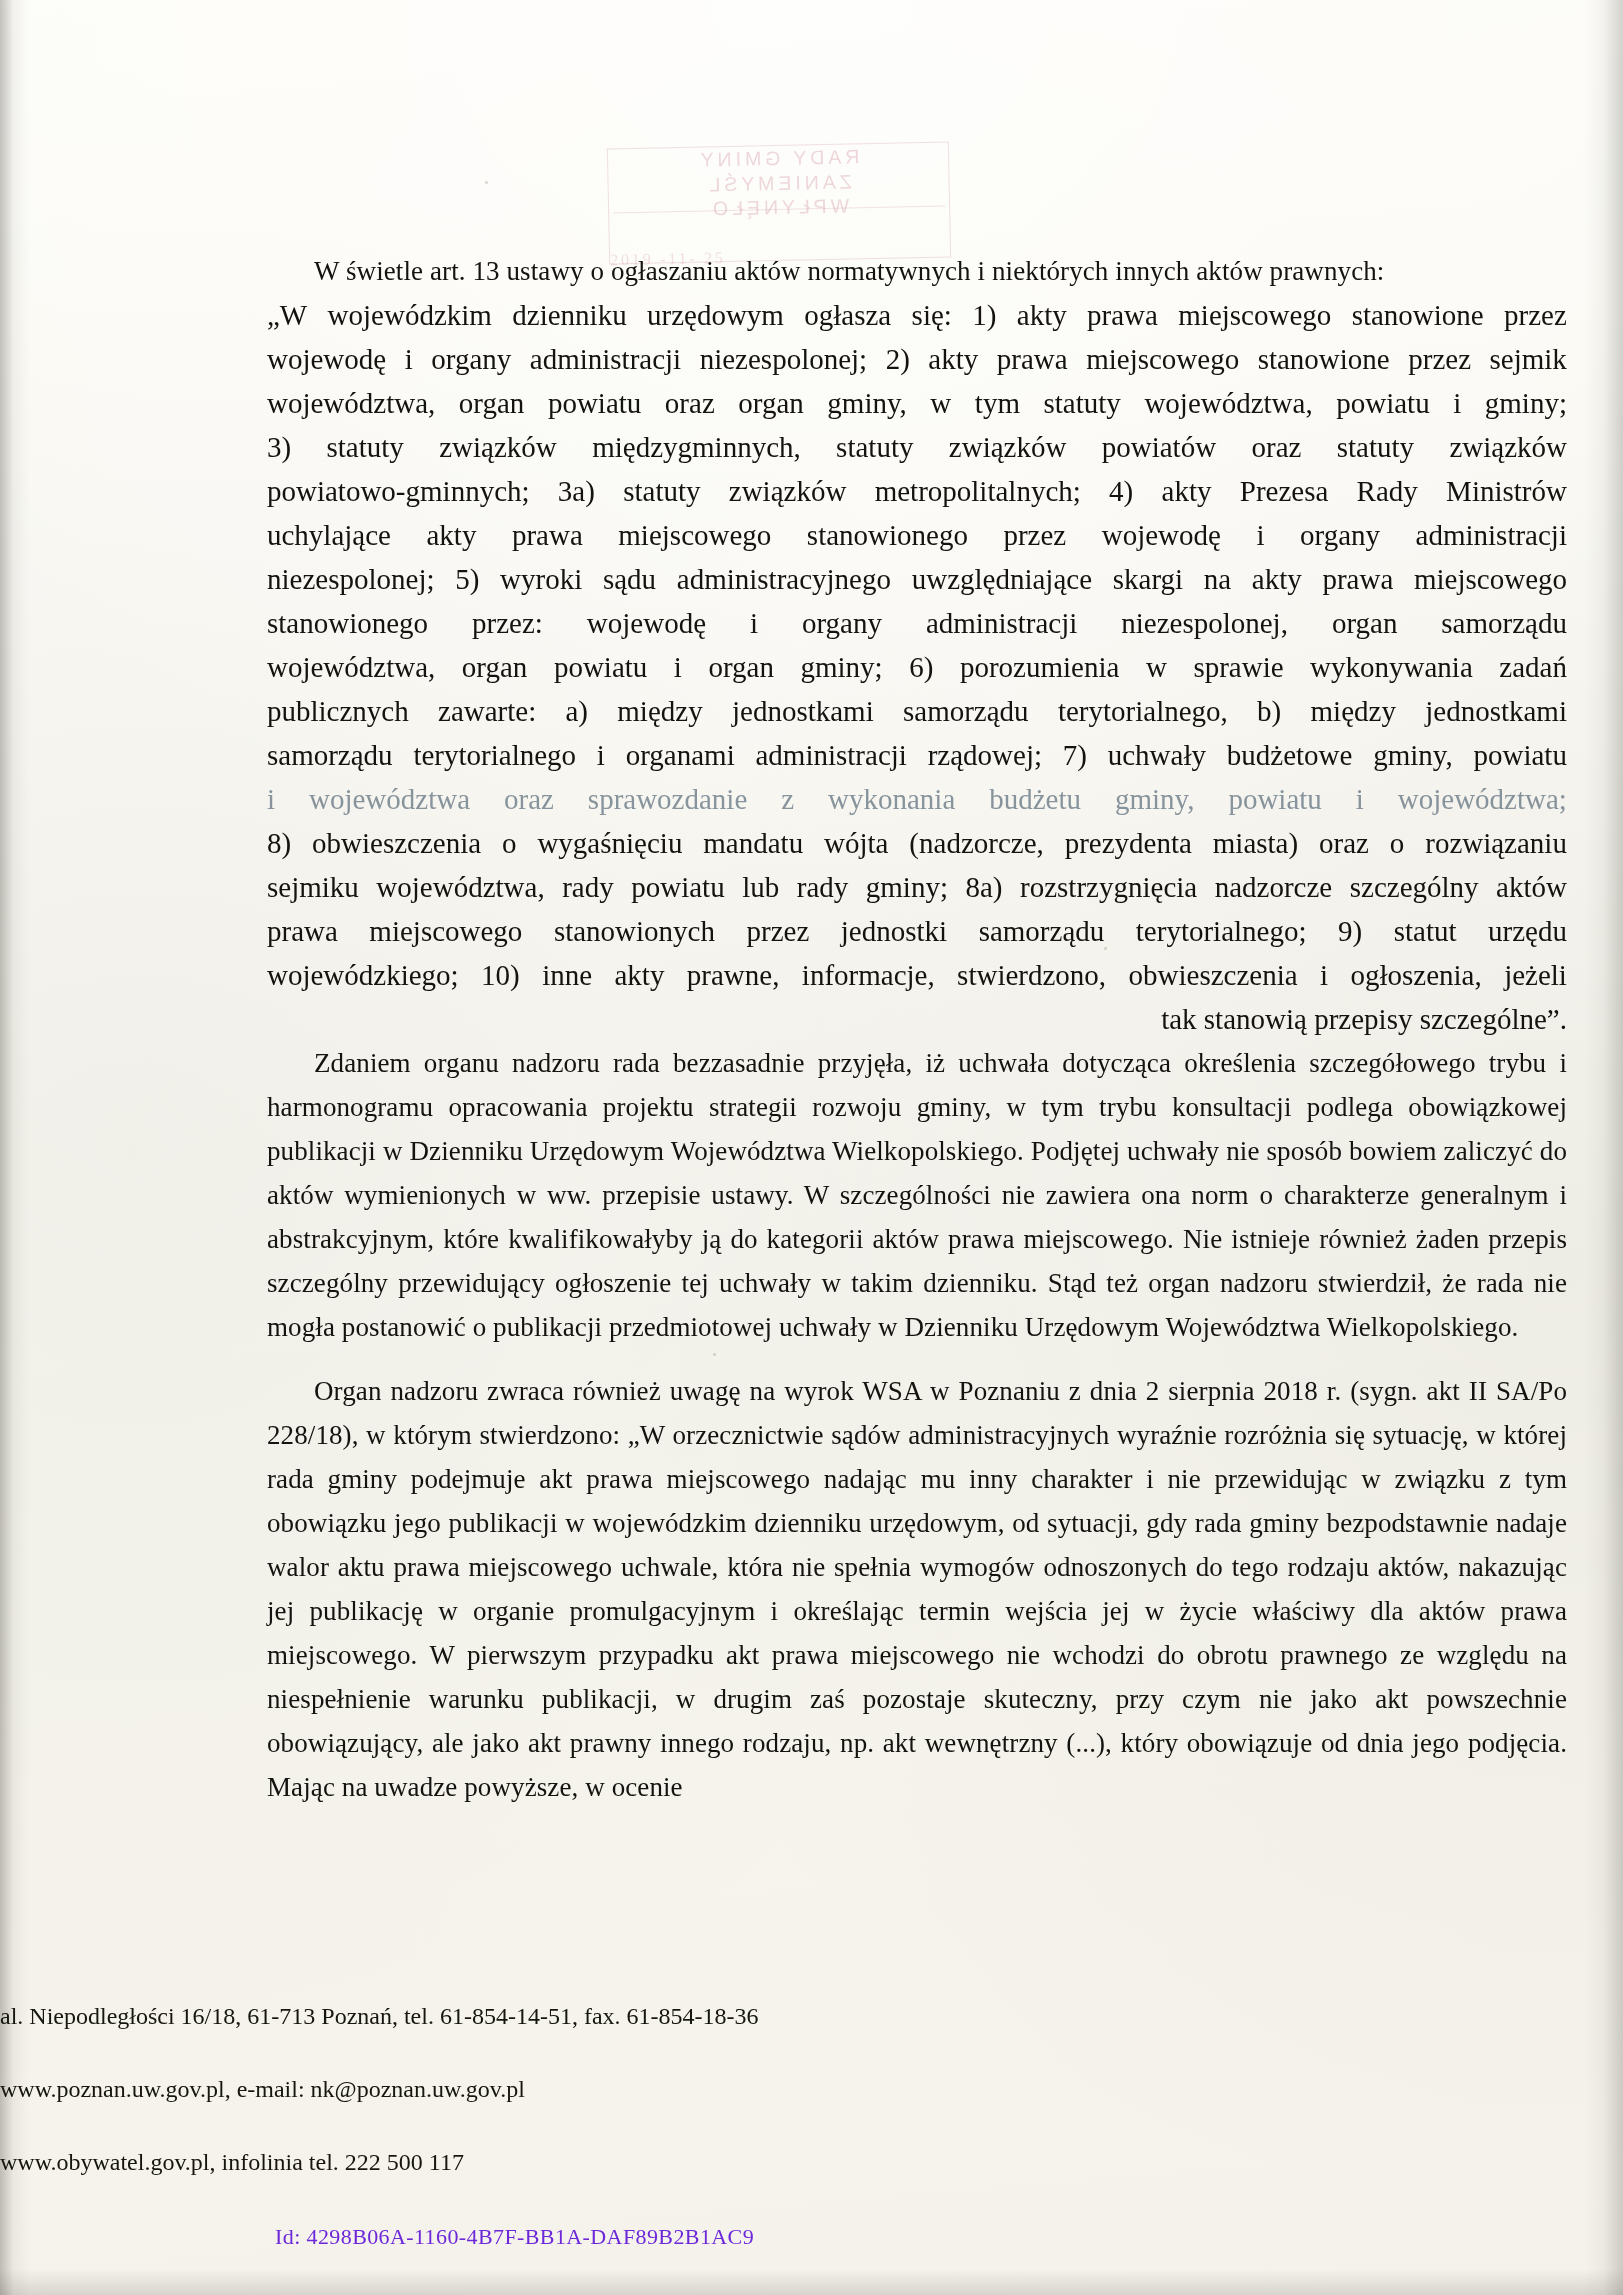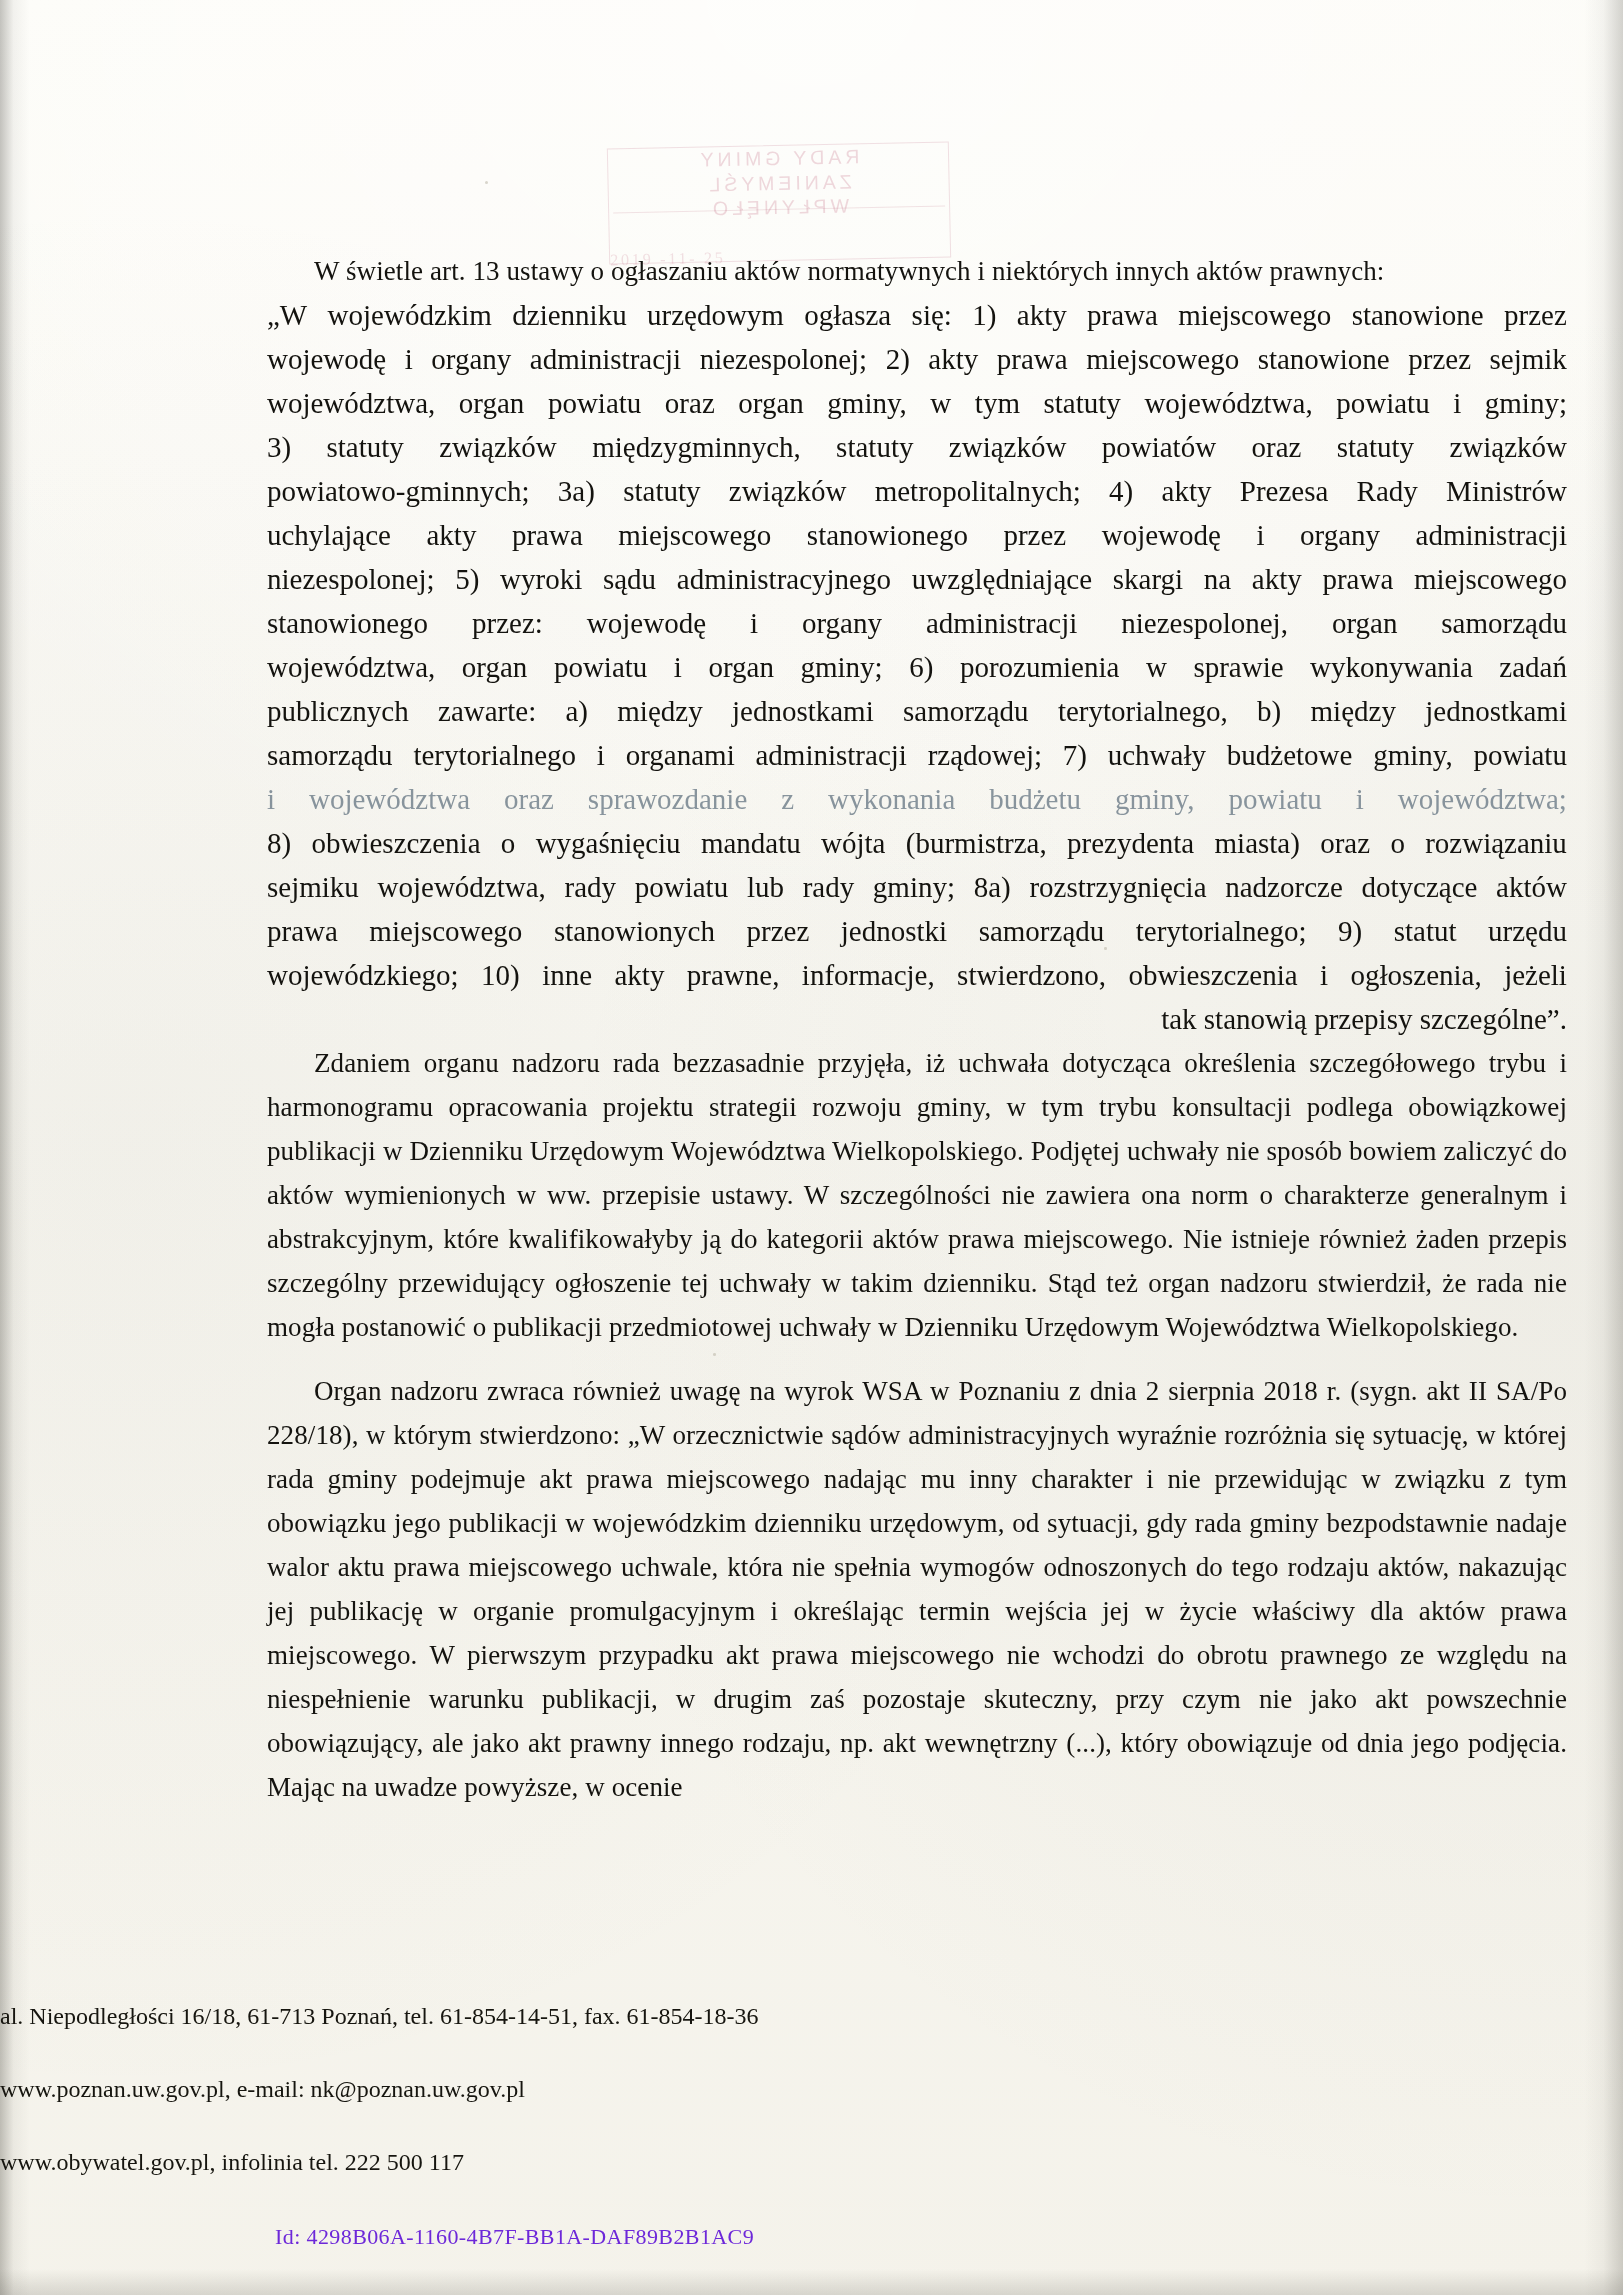--- a/index.html
+++ b/index.html
@@ -347,39 +347,39 @@
           <span>i</span>
           <span>województwa;</span>
         </span>
         <span class="sline just">
           <span>8)</span>
           <span>obwieszczenia</span>
           <span>o</span>
           <span>wygaśnięciu</span>
           <span>mandatu</span>
           <span>wójta</span>
-          <span>(burmistrza,</span>
+          <span>(nadzorcze,</span>
           <span>prezydenta</span>
           <span>miasta)</span>
           <span>oraz</span>
           <span>o</span>
           <span>rozwiązaniu</span>
         </span>
         <span class="sline just">
           <span>sejmiku</span>
           <span>województwa,</span>
           <span>rady</span>
           <span>powiatu</span>
           <span>lub</span>
           <span>rady</span>
           <span>gminy;</span>
           <span>8a)</span>
           <span>rozstrzygnięcia</span>
           <span>nadzorcze</span>
-          <span>dotyczące</span>
+          <span>szczególny</span>
           <span>aktów</span>
         </span>
         <span class="sline just">
           <span>prawa</span>
           <span>miejscowego</span>
           <span>stanowionych</span>
           <span>przez</span>
           <span>jednostki</span>
           <span>samorządu</span>
           <span>terytorialnego;</span>

